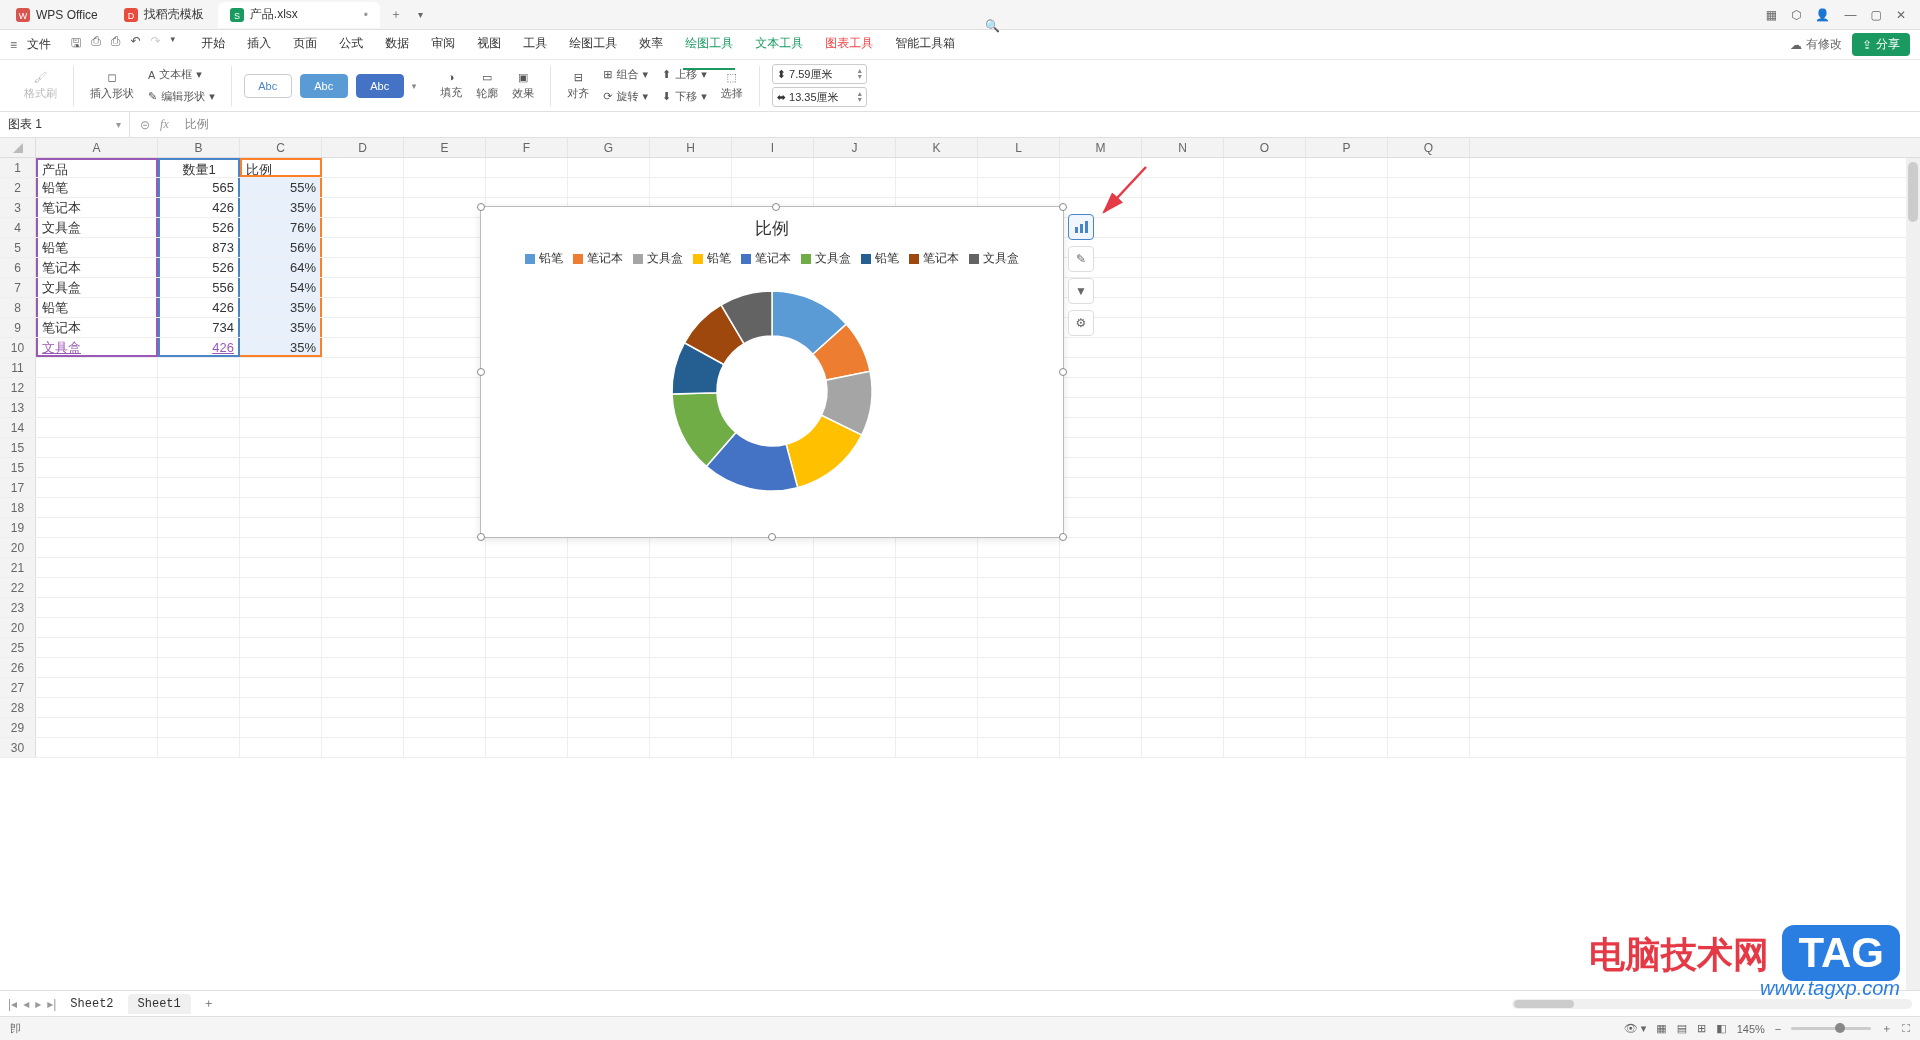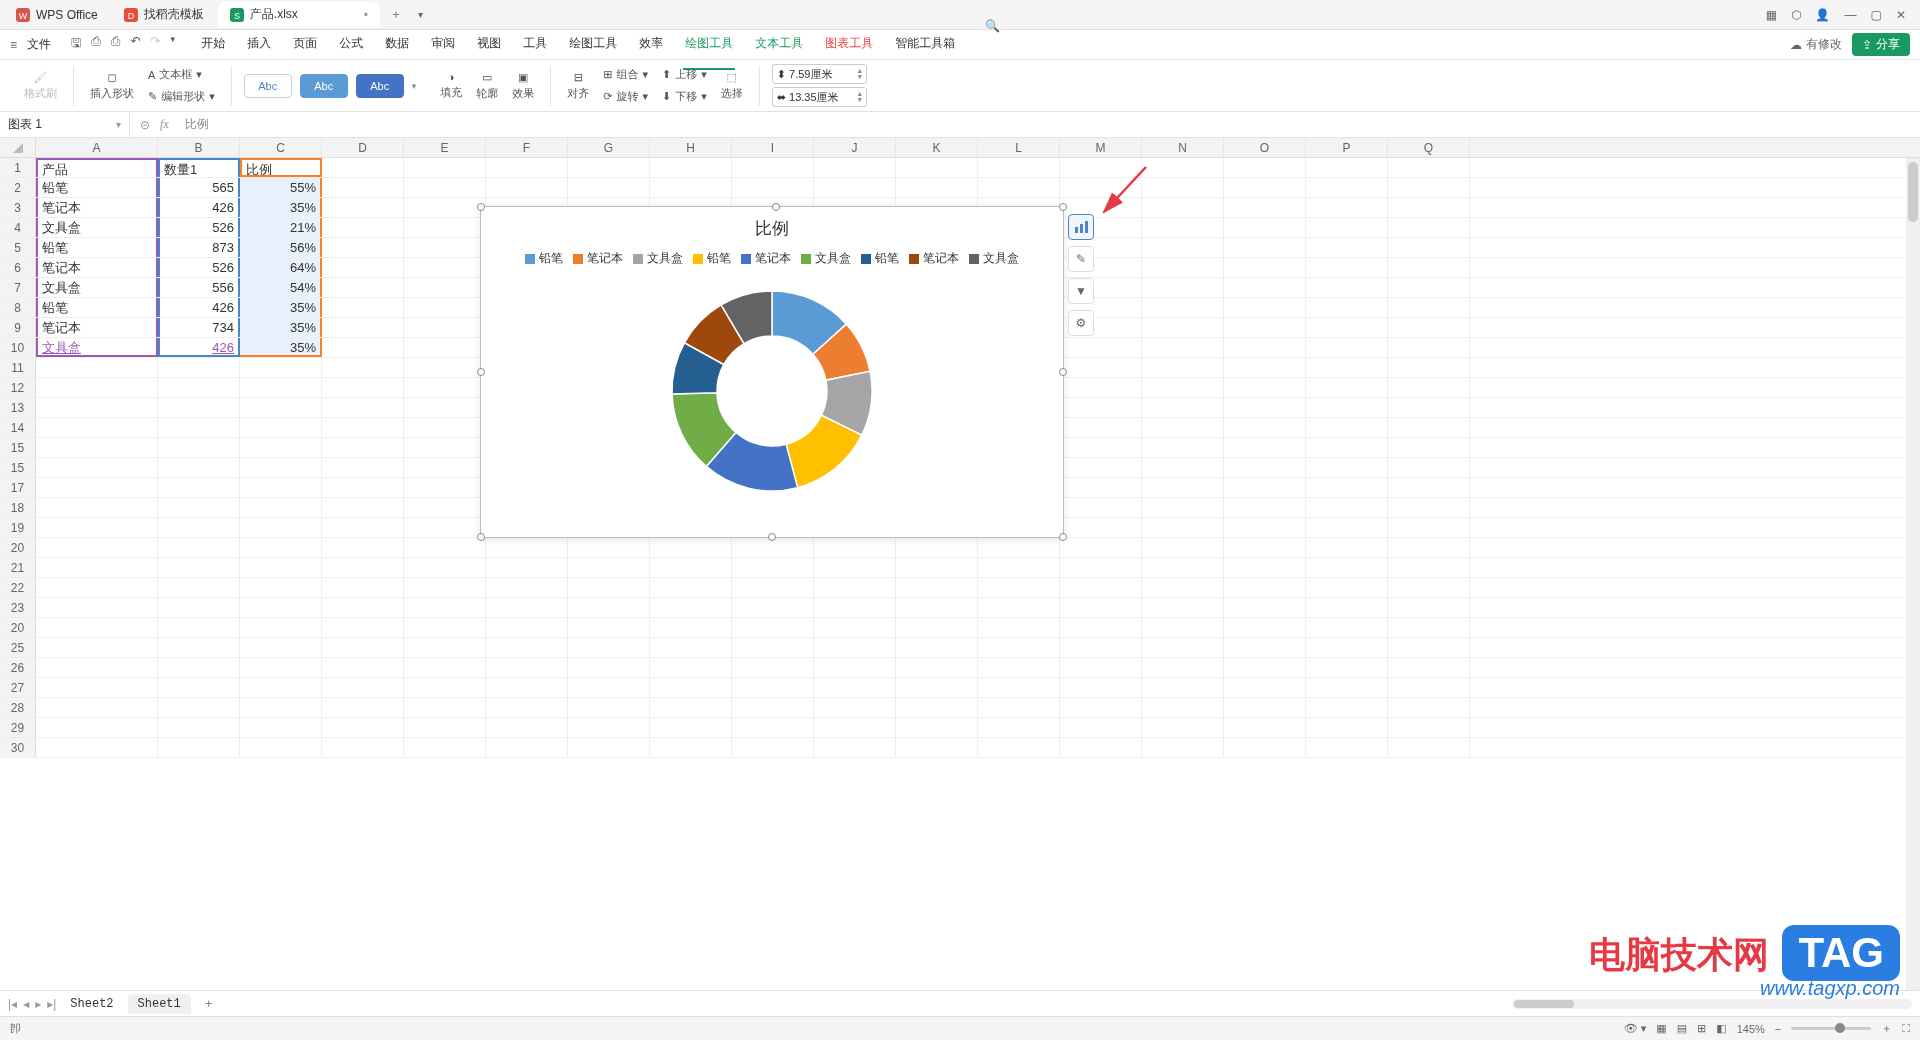--- a/index.html
+++ b/index.html
@@ -52,21 +52,21 @@
 .grid-area { position: relative; height: calc(100vh - 30px - 30px - 52px - 26px - 26px - 24px); background: #fff; overflow:hidden;}
 .col-headers { display:flex; height:20px; background:#f3f3f3; border-bottom:1px solid #ddd; position:sticky; top:0;}
 .corner { width:36px; background:#f3f3f3; border-right:1px solid #ddd; display:flex; align-items:center; justify-content:center;}
 .col-h { border-right:1px solid #e5e5e5; text-align:center; line-height:20px; color:#666; font-size:12px;}
 .cA{width:122px;} .cB{width:82px;} .cC{width:82px;} .cother{width:82px;}
 .row { display:flex; height:20px; border-bottom:1px solid #eee;}
 .row-h { width:36px; background:#f3f3f3; border-right:1px solid #ddd; text-align:center; line-height:20px; color:#666; font-size:12px;}
 .cell { border-right:1px solid #eee; padding:0 4px; line-height:19px; font-size:13px; overflow:hidden; white-space:nowrap;}
 .cell.num { text-align:right;}
 .sel-a { border-left:2px solid #9b59b6; border-right:2px solid #9b59b6;}
-.sel-b { border-left:2px solid #4a86c7; border-right:2px solid #4a86c7;}
+.sel-b { border-left:2px solid #4a86c7; border-right:2px solid #4a86c7;text-align:center;}
 .sel-c { background:#e8f0fb; border-right:2px solid #ff7f27;}
 .hdr-c { border:2px solid #ff7f27; background:#fff;}
 .underline { text-decoration: underline; color: #9b59b6; }
 
 
 .chart-box { position:absolute; left:480px; top:68px; width:584px; height:332px; background:#fff; border:1px solid #bbb; box-shadow:0 2px 8px rgba(0,0,0,0.1);}
 .chart-handle { position:absolute; width:8px; height:8px; background:#fff; border:1px solid #888; border-radius:50%;}
 .chart-title { text-align:center; font-size:17px; font-weight:500; padding:10px 0 6px;}
 .chart-legend { text-align:center; font-size:12px; padding:4px 0 8px; display:flex; justify-content:center; flex-wrap:wrap; gap:10px;}
 .legend-item { display:flex; align-items:center; gap:4px;}
@@ -357,21 +357,21 @@
         <div class="cell cother"></div>
         <div class="cell cother"></div>
         <div class="cell cother"></div>
         <div class="cell cother"></div>
         <div class="cell cother"></div>
       </div>
       <div class="row">
         <div class="row-h">4</div>
         <div class="cell cA sel-a " style=""><span class="">文具盒</span></div>
         <div class="cell cB sel-b num" style=""><span class="">526</span></div>
-        <div class="cell cC sel-c num" style="">21%</div>
+        <div class="cell cC sel-c num" style="">76%</div>
         <div class="cell cother"></div>
         <div class="cell cother"></div>
         <div class="cell cother"></div>
         <div class="cell cother"></div>
         <div class="cell cother"></div>
         <div class="cell cother"></div>
         <div class="cell cother"></div>
         <div class="cell cother"></div>
         <div class="cell cother"></div>
         <div class="cell cother"></div>

